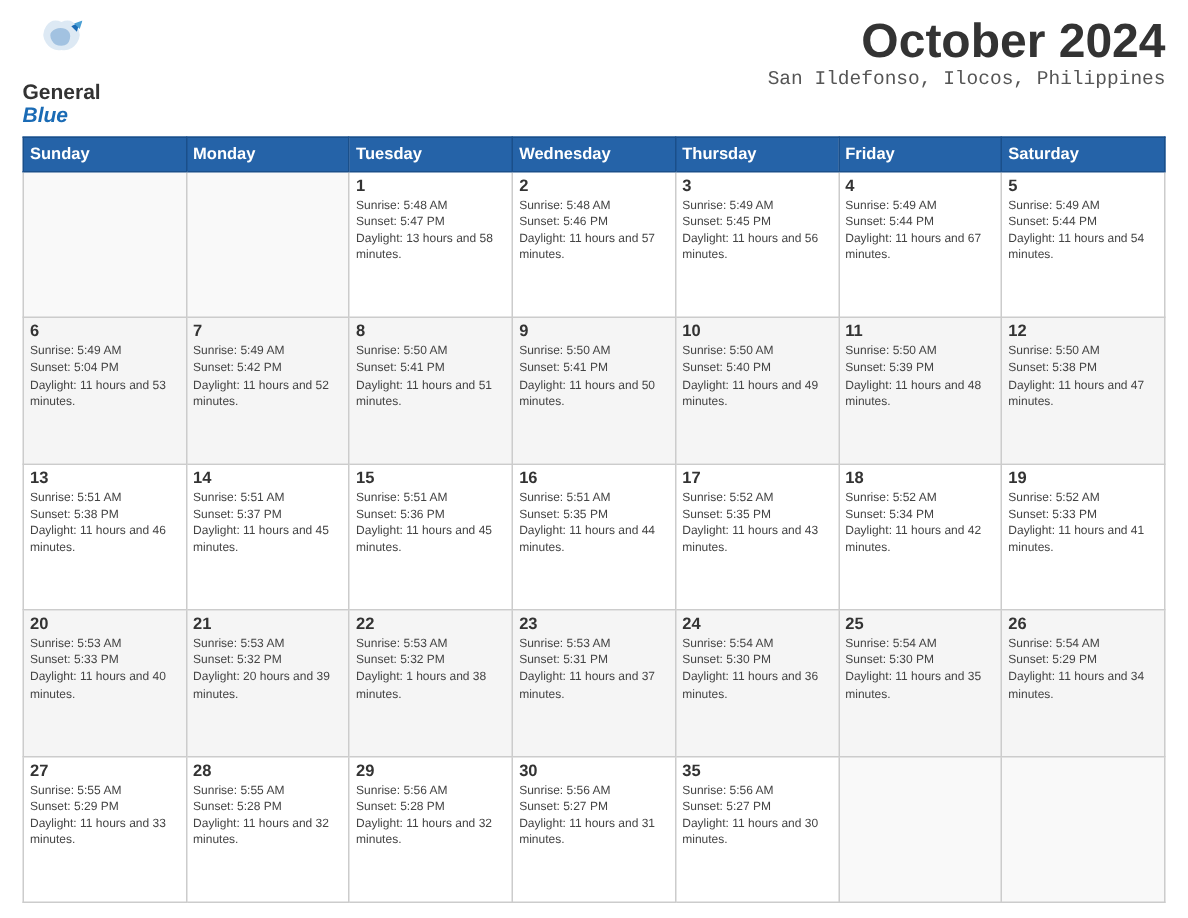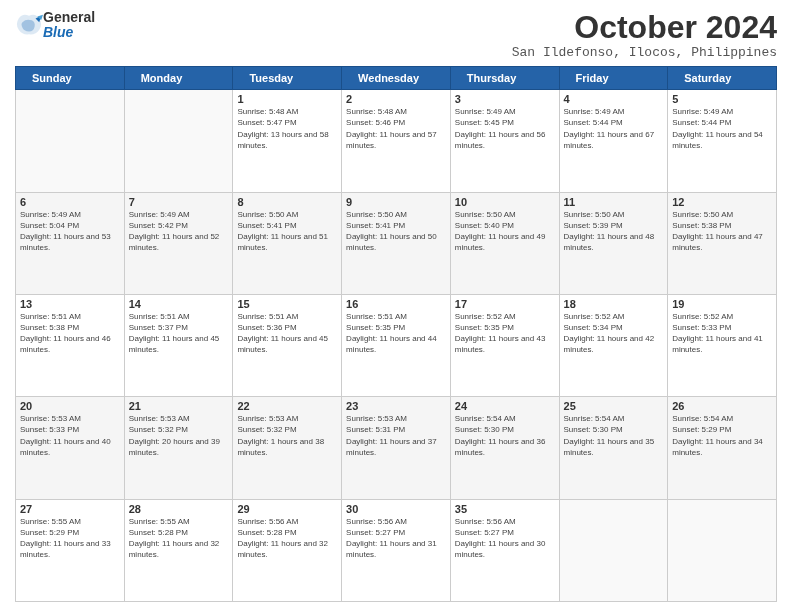--- a/index.html
+++ b/index.html
@@ -19,21 +19,22 @@
     }
     .header {
       display: flex;
       justify-content: space-between;
       align-items: flex-start;
       margin-bottom: 6px;
     }
     .logo {
       display: flex;
       align-items: center;
-      gap: 0;
+      gap: 16px;
+      flex-direction: column;
     }
     .logo-text {
       display: flex;
       flex-direction: column;
       line-height: 1.1;
     }
     .logo-general {
       font-size: 14px;
       font-weight: bold;
       color: #333;
@@ -67,21 +68,21 @@
       border: 1px solid #ccc;
       border-collapse: collapse;
       width: 100%;
       table-layout: fixed;
     }
     .calendar th {
       background-color: #2563a8;
       color: #fff;
       font-size: 11px;
       font-weight: bold;
-      padding: 5px 16px;
+      padding: 5px 4px;
       text-align: left;
       border: 1px solid #1a4f8a;
     }
     .calendar td {
       vertical-align: top;
       border: 1px solid #ccc;
       padding: 3px 4px;
       font-size: 8.5px;
       color: #333;
       background: #fff;

